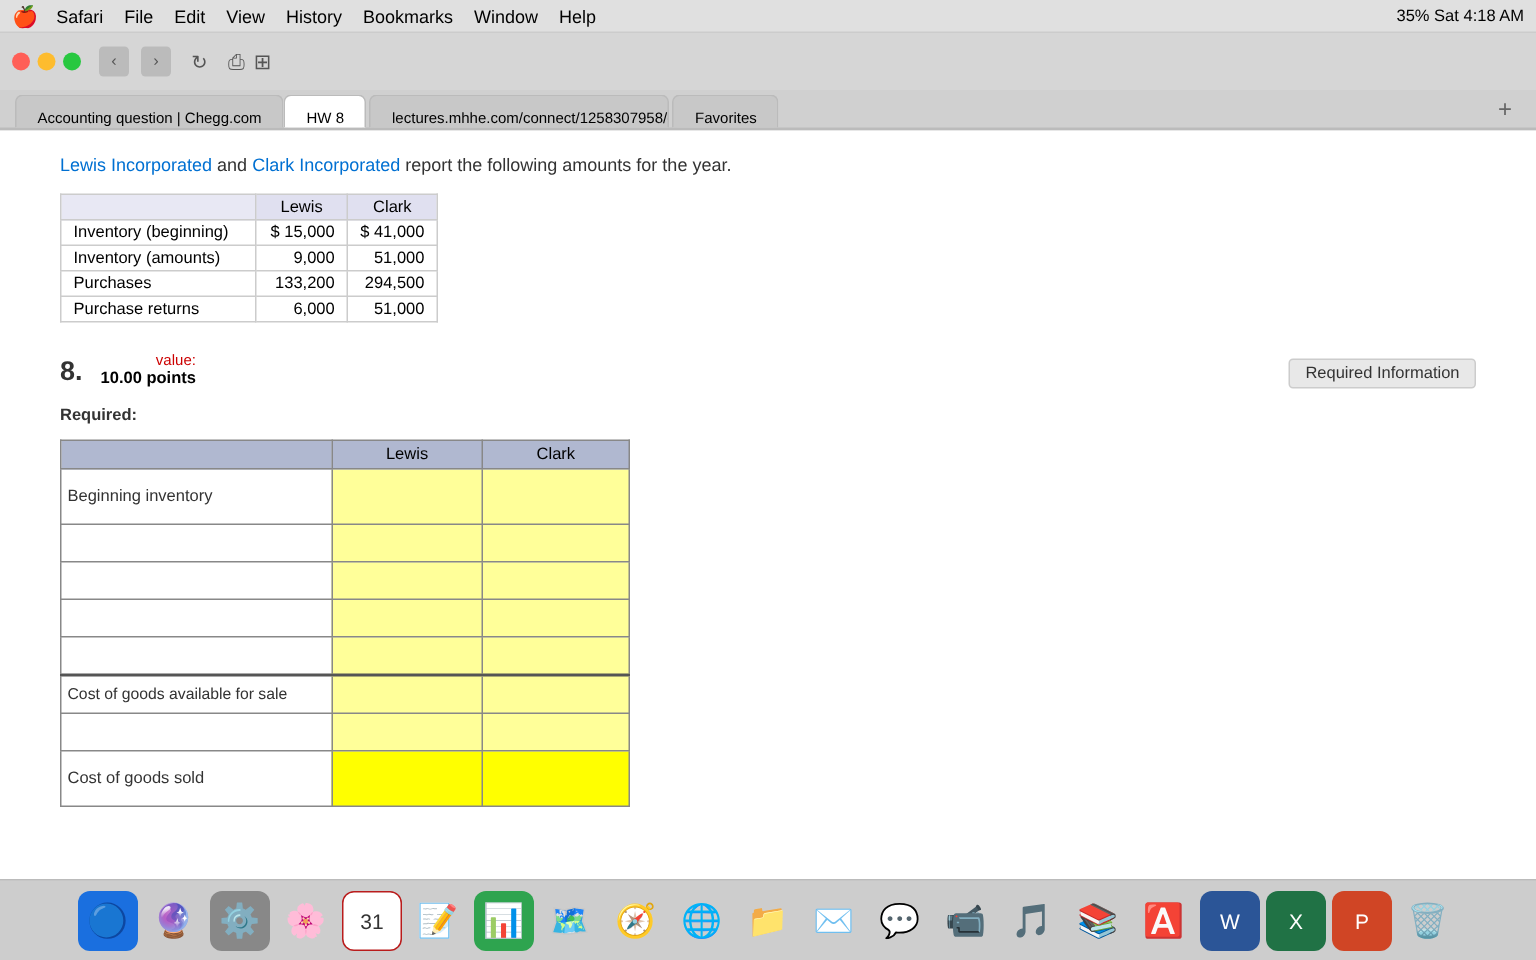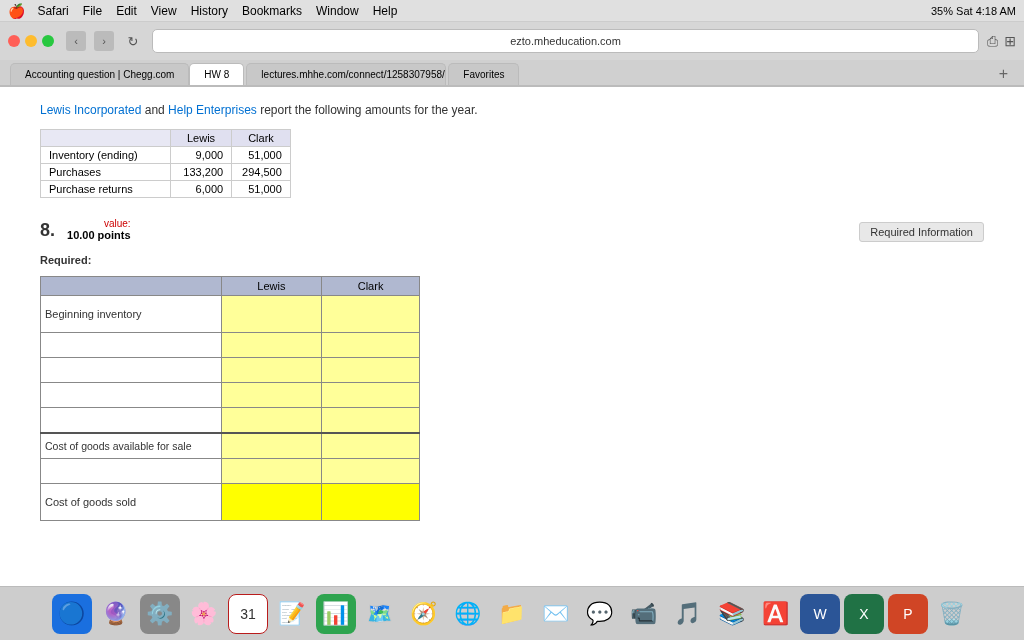--- a/index.html
+++ b/index.html
@@ -102,21 +102,21 @@
       border-bottom: 1px solid #bbb;
     }
     .tab {
       height: 22px;
       padding: 0 14px;
       border-radius: 5px 5px 0 0;
       border: 1px solid #bbb;
       border-bottom: none;
       font-size: 10px;
       display: flex;
-      align-items: center;
+      align-items: flex-end;
       cursor: pointer;
       max-width: 200px;
       overflow: hidden;
       white-space: nowrap;
       text-overflow: ellipsis;
     }
     .tab-active { background: white; }
     .tab-inactive { background: #c8c8c8; margin-left: 2px; }
     .tab-plus {
       margin-left: auto;
@@ -287,23 +287,20 @@
 <div class="browser-chrome">
   <div class="toolbar">
     <div class="traffic-lights">
       <div class="tl tl-red"></div>
       <div class="tl tl-yellow"></div>
       <div class="tl tl-green"></div>
     </div>
     <button class="nav-btn">‹</button>
     <button class="nav-btn">›</button>
     <button class="reload-btn">↻</button>
-    <div class="address-bar">
-      <span>ezto.mheducation.com</span>
-    </div>
     <div class="toolbar-right-icons">
       <span class="toolbar-icon">⎙</span>
       <span class="toolbar-icon">⊞</span>
     </div>
   </div>
 
   <div class="tabs-bar">
     <div class="tab tab-inactive">
       <span>Accounting question | Chegg.com</span>
     </div>
@@ -318,35 +315,40 @@
     </div>
     <div class="tab-plus">+</div>
   </div>
 </div>
 
 <div class="page">
 
   <p class="intro-text">
     <span style="color:#0070d2;">Lewis Incorporated</span>
     <span> and </span>
-    <span style="color:#0070d2;">Help Enterprises</span>
+    <span style="color:#0070d2;">Clark Incorporated</span>
     <span> report the following amounts for the year.</span>
   </p>
 
   <table class="data-table">
     <thead>
       <tr class="header-row">
         <th style="background:#e8e8f4; min-width:130px; text-align:left;"></th>
         <th>Lewis</th>
         <th>Clark</th>
       </tr>
     </thead>
     <tbody>
       <tr>
-        <td class="label-cell">Inventory (ending)</td>
+        <td class="label-cell">Inventory (beginning)</td>
+        <td>$ 15,000</td>
+        <td>$ 41,000</td>
+      </tr>
+      <tr>
+        <td class="label-cell">Inventory (amounts)</td>
         <td>9,000</td>
         <td>51,000</td>
       </tr>
       <tr>
         <td class="label-cell">Purchases</td>
         <td>133,200</td>
         <td>294,500</td>
       </tr>
       <tr>
         <td class="label-cell">Purchase returns</td>

